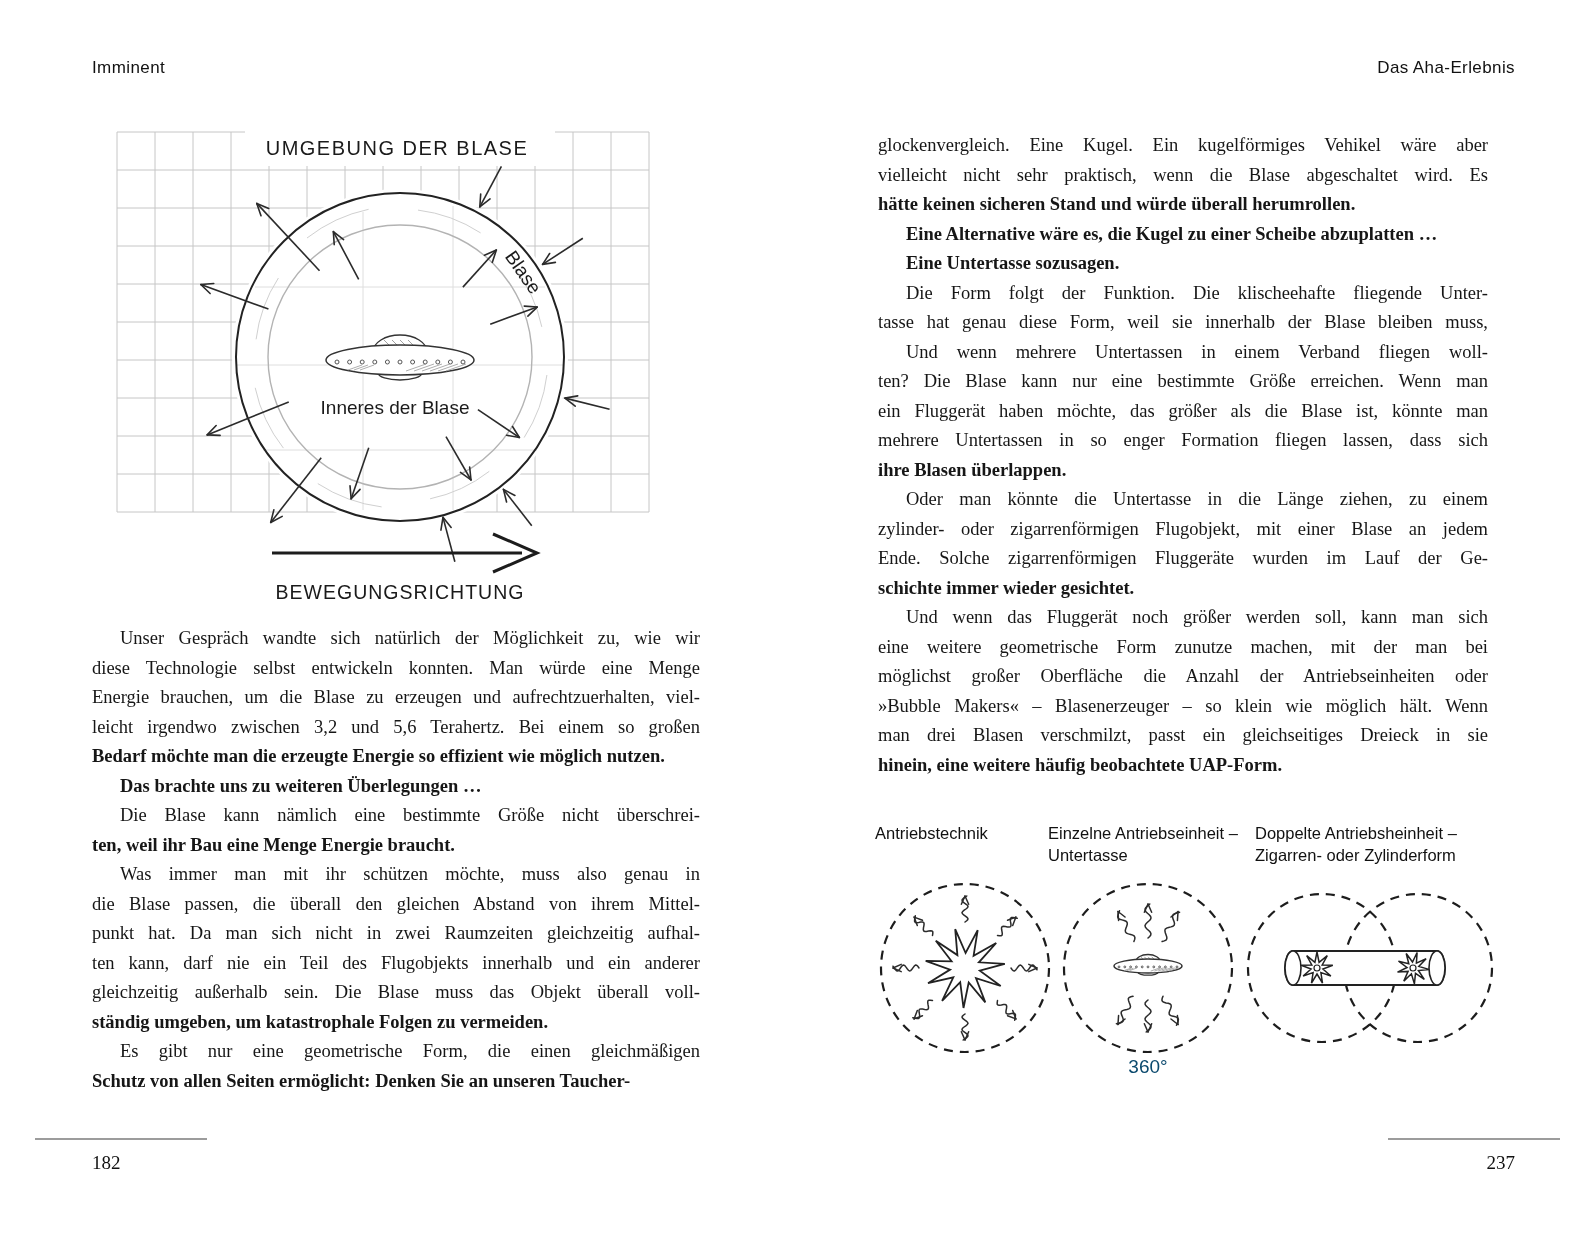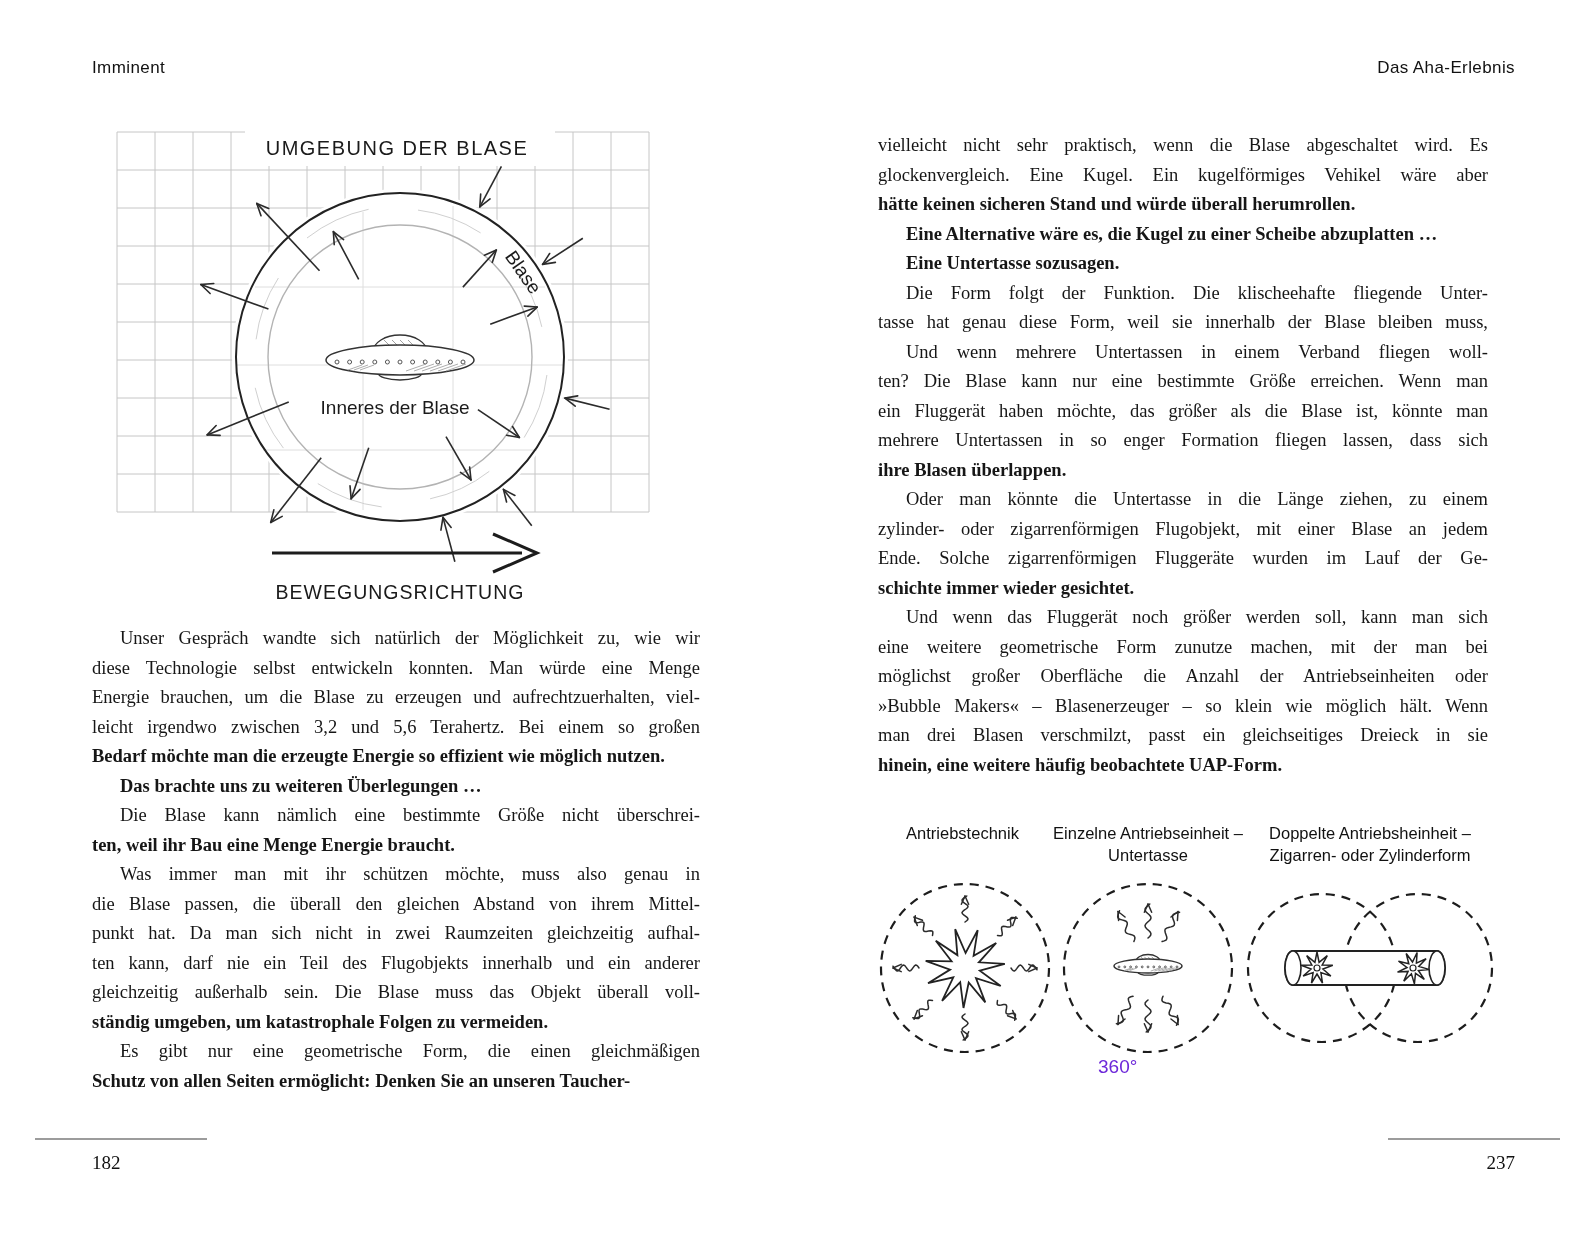--- a/index.html
+++ b/index.html
@@ -4,22 +4,22 @@
 <style>
   html,body{margin:0;padding:0;background:#888;}
   .sheet{position:relative;width:1594px;height:1240px;background:#ffffff;overflow:hidden;
          font-family:"Liberation Sans",sans-serif;color:#161616;padding-left:17px;}
   .hdr{position:absolute;font-size:17px;letter-spacing:.4px;color:#111;}
   .col{position:absolute;}
   .tline{font:18.5px/29.5px "Liberation Serif","DejaVu Serif",serif;color:#161616;
          text-align:justify;text-align-last:justify;}
   .tline.plast{text-align-last:left;font-weight:bold;}
   .tline.ind{text-indent:28px;}
-  .cap{position:absolute;text-align:center;font-size:16.5px;line-height:22px;color:#111;}
-  .deg{position:absolute;font-size:19px;color:#6d28d9;}
+  .cap{position:absolute;text-align:left;font-size:16.5px;line-height:22px;color:#111;}
+  .deg{position:absolute;text-align:center;font-size:19px;color:#0c4a6e;}
   .pagenum{position:absolute;font:19px "Liberation Serif","DejaVu Serif",serif;color:#111;}
   .frule{position:absolute;height:1.5px;background:#9c9c9c;}
   svg text{font-family:"Liberation Sans",sans-serif;fill:#1a1a1a;}
 </style>
 </head>
 <body>
 
 <div class="sheet">
 
   <div class="hdr" style="left:92px;top:58px">Imminent</div>
@@ -188,22 +188,22 @@
         <div class="tline ind">Es gibt nur eine geometrische Form, die einen gleichmäßigen</div>
         <div class="tline plast">Schutz von allen Seiten ermöglicht: Denken Sie an unseren Taucher-</div>
       </div>
     </div>
 
   <div class="frule" style="left:35px;top:1138px;width:172px"></div>
   <div class="pagenum" style="left:92px;top:1152px">182</div>
 
   <div id="col-right" class="col" style="left:878px;top:131px;width:610px">
       <div>
+        <div class="tline">glockenvergleich. Eine Kugel. Ein kugelförmiges Vehikel wäre aber</div>
         <div class="tline">vielleicht nicht sehr praktisch, wenn die Blase abgeschaltet wird. Es</div>
-        <div class="tline">glockenvergleich. Eine Kugel. Ein kugelförmiges Vehikel wäre aber</div>
         <div class="tline plast">hätte keinen sicheren Stand und würde überall herumrollen.</div>
       </div>
       <div>
         <div class="tline plast ind">Eine Alternative wäre es, die Kugel zu einer Scheibe abzuplatten …</div>
       </div>
       <div>
         <div class="tline plast ind">Eine Untertasse sozusagen.</div>
       </div>
       <div>
         <div class="tline ind">Die Form folgt der Funktion. Die klischeehafte fliegende Unter-</div>

